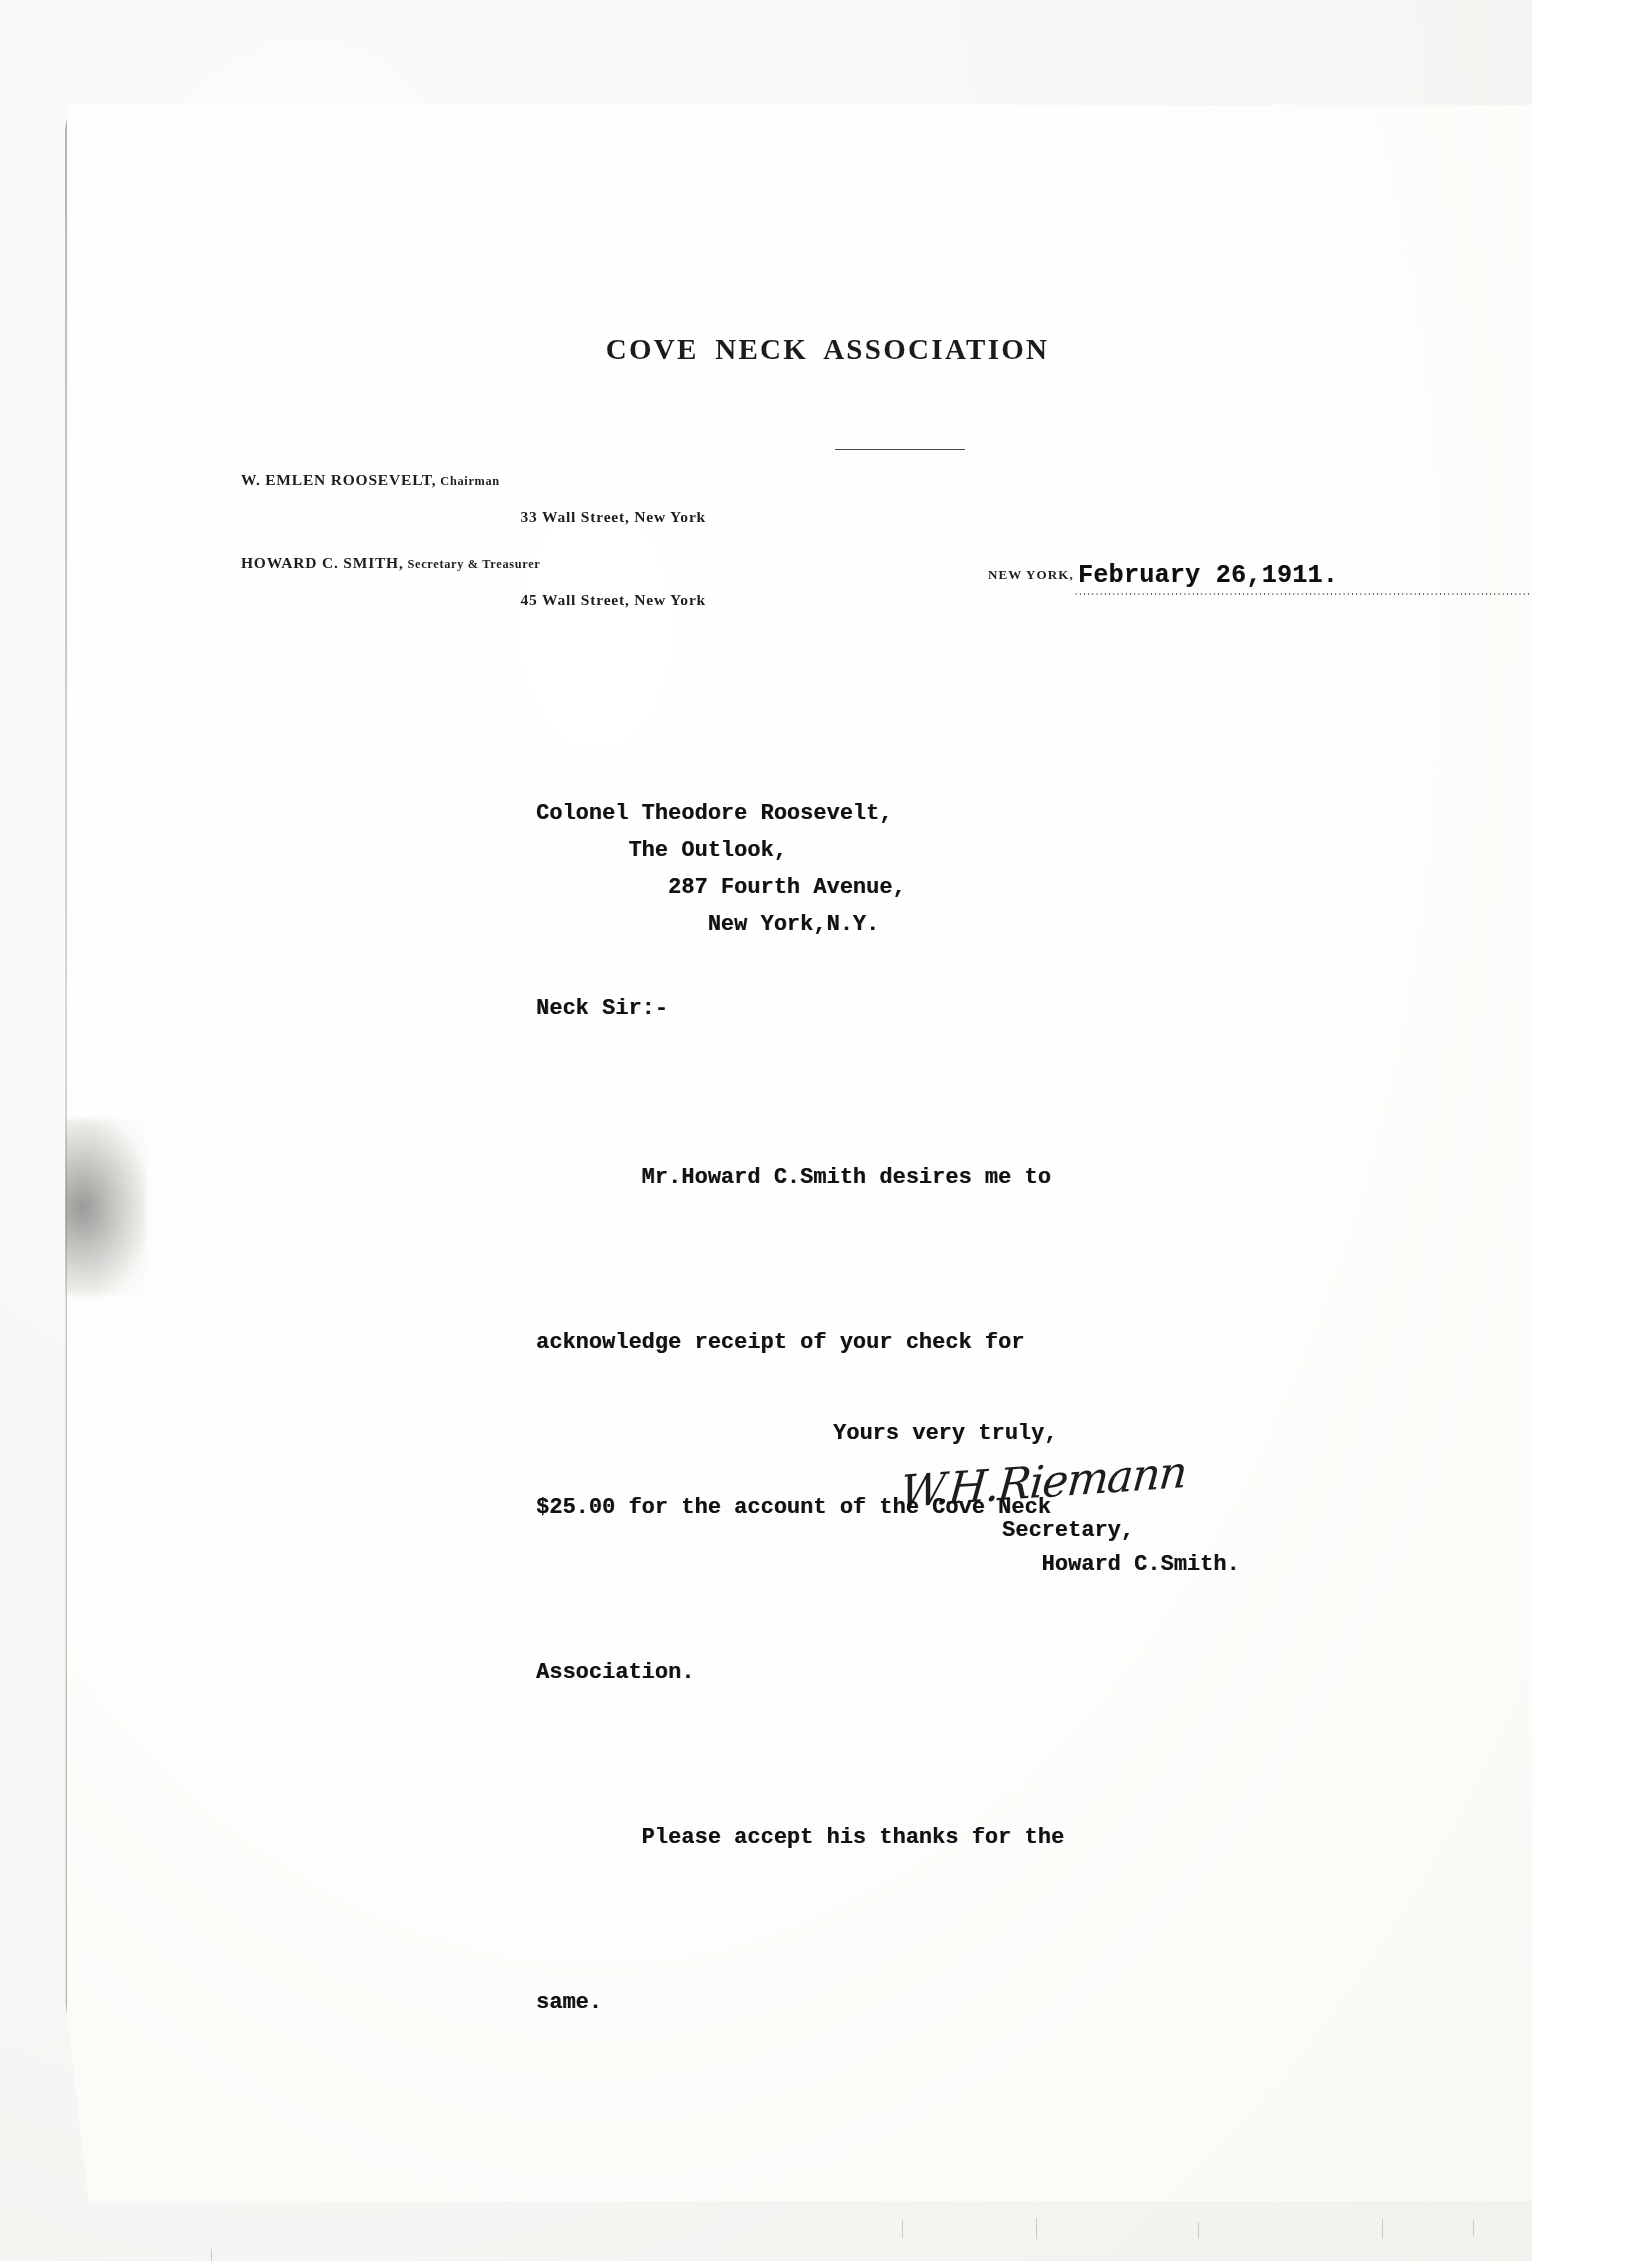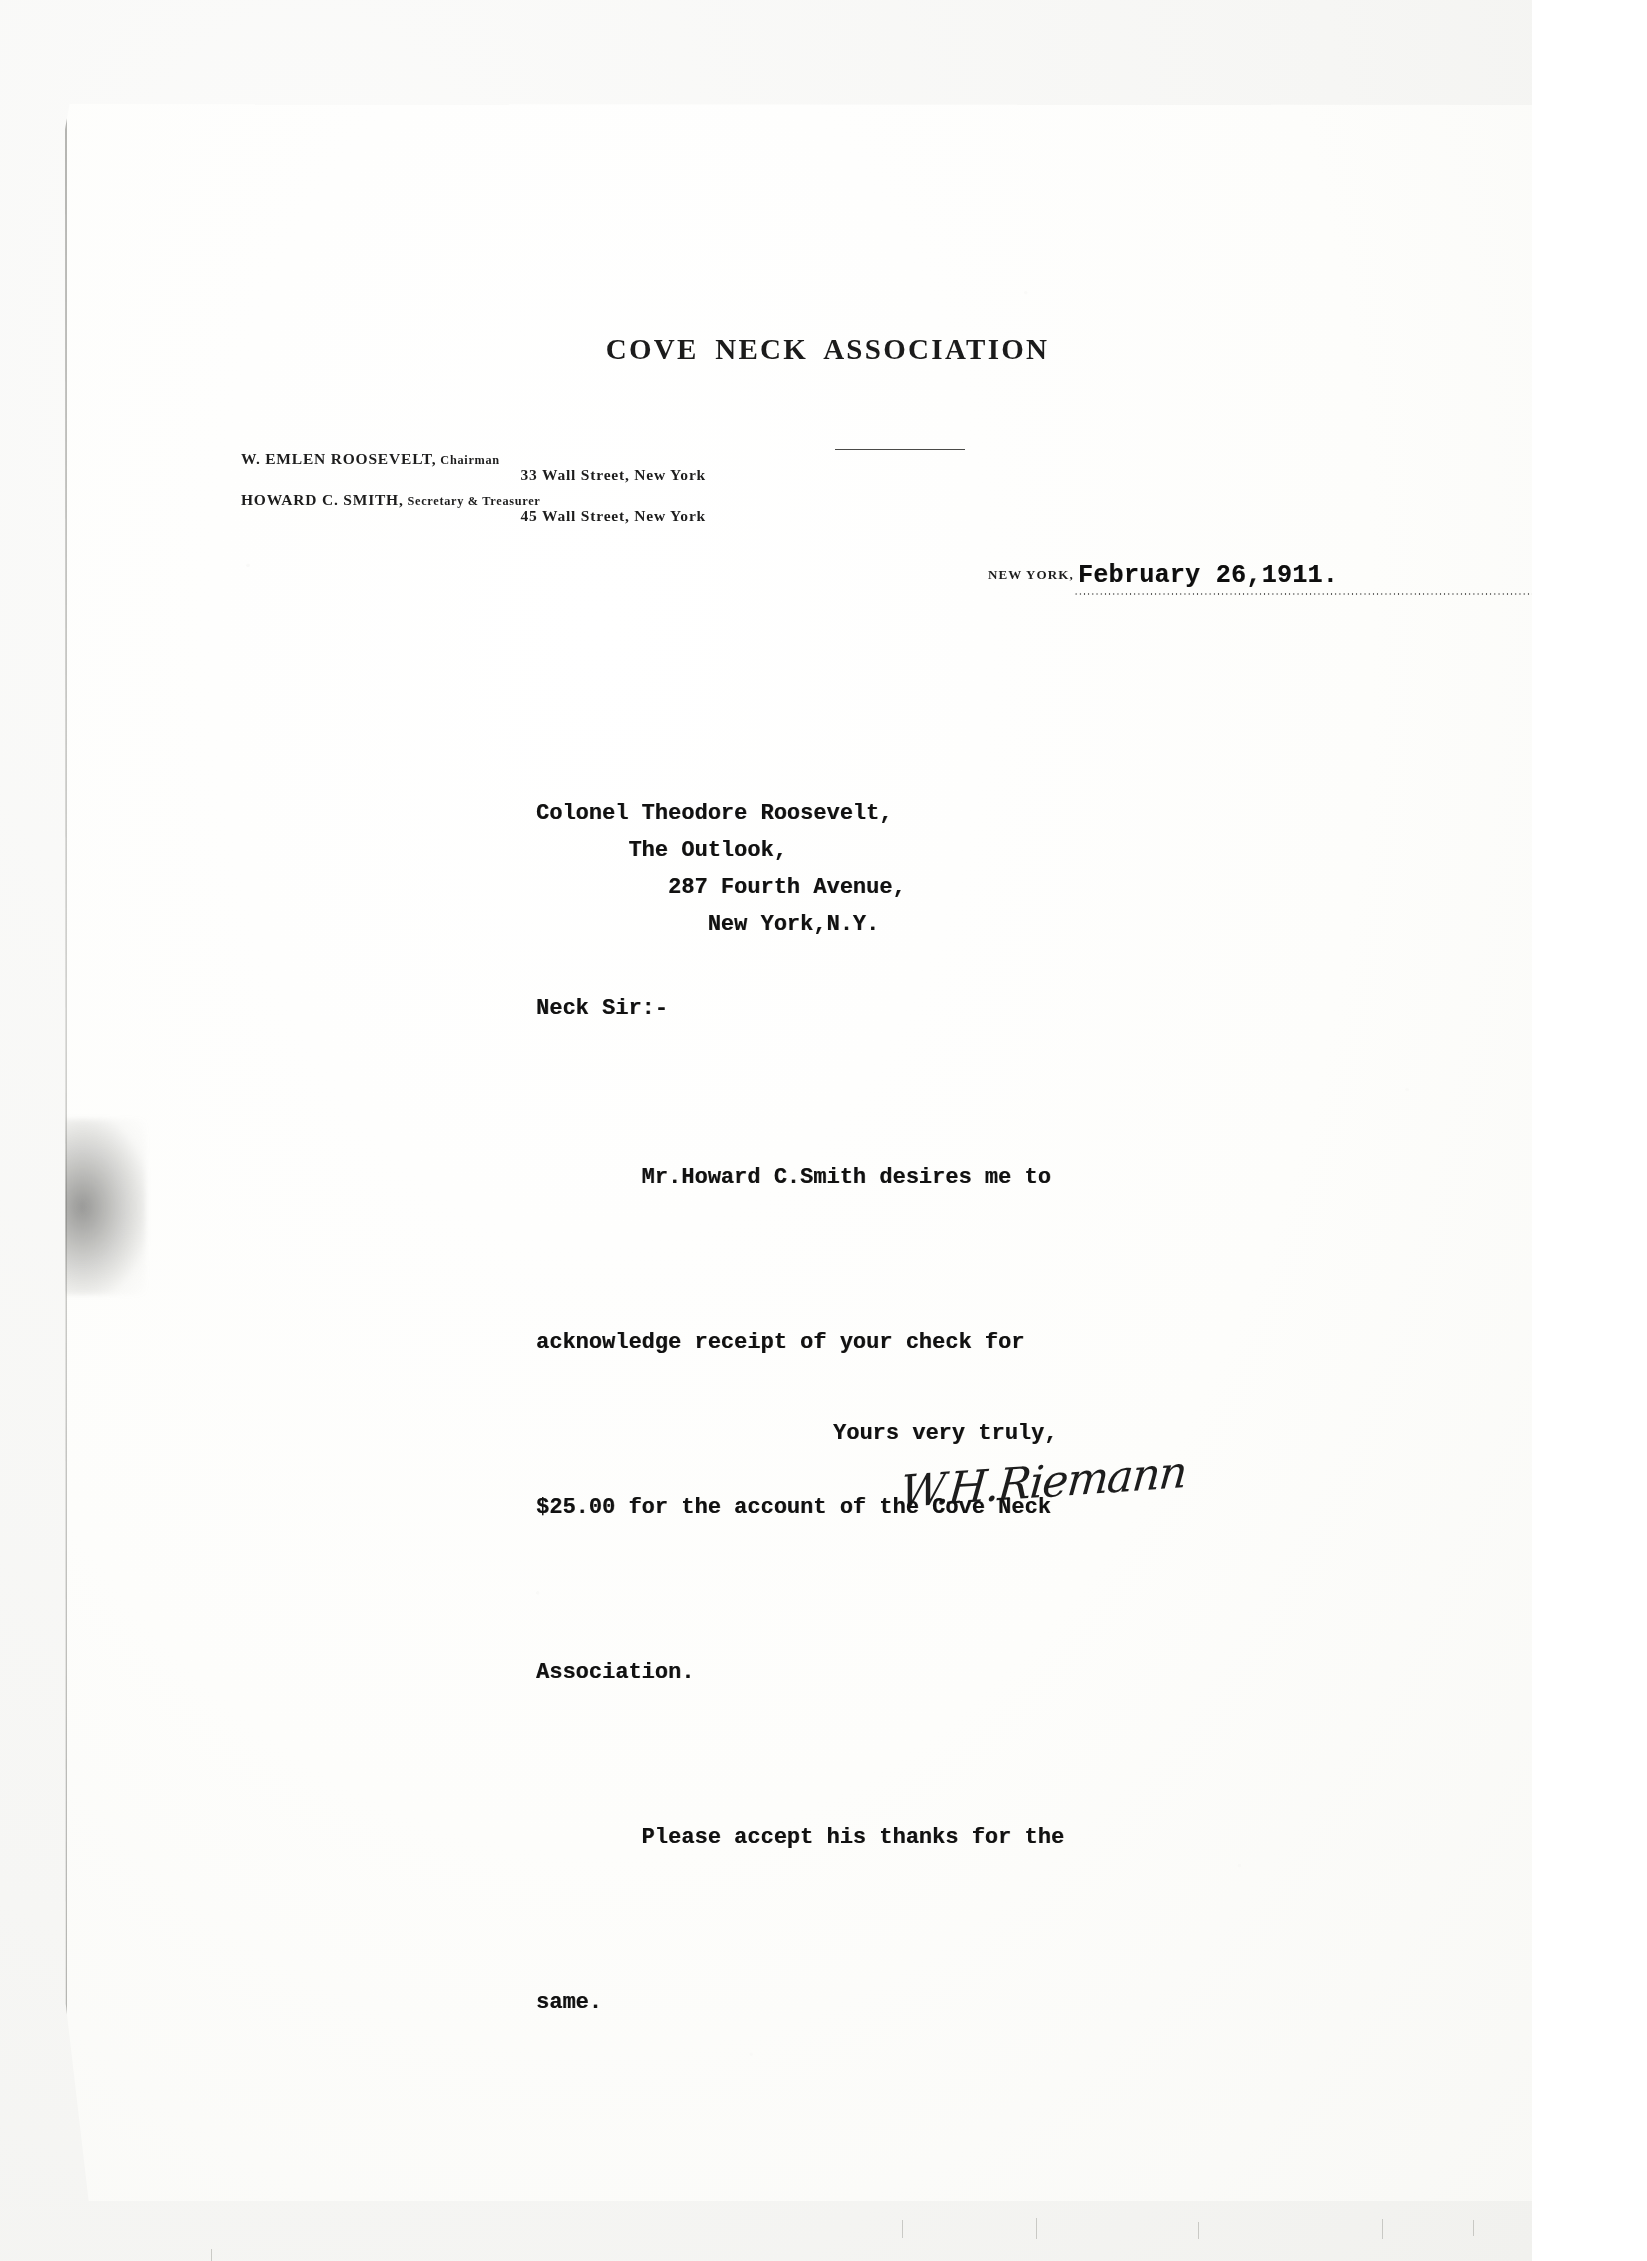--- a/index.html
+++ b/index.html
@@ -141,20 +141,21 @@
     width: 465px;
     font-family: "Liberation Serif", serif;
     color: #1d1d1d;
   }
   .off-line {
     font-weight: bold;
     font-size: 15.5px;
     letter-spacing: 0.8px;
     line-height: 1.00;
     white-space: nowrap;
+    margin-top: 21px;
   }
   .off-line.r { text-align: right; }
   .off-line .sc {
     font-size: 12.3px;
     letter-spacing: 0.7px;
   }
   .off-gap { height: 10px; }
 
   
   .dateline {
@@ -331,20 +332,22 @@
       <div class="ln"></div>
       <div style="height:0"><span>same.</span></div>
     </div>
 
     <div class="closing">Yours very truly,</div>
 
     <div class="signature">
       <div class="sig-text">W.H.Riemann</div>
     </div>
 
+    <div class="sigblock"><span>Secretary,</span>
+<span>   Howard C.Smith.</span></div>
 
   </div>
 
   <div class="stray" style="left:902px;top:2220px;width:1.4px;height:18.3px;"></div>
   <div class="stray" style="left:1036px;top:2218px;width:1.4px;height:21px;"></div>
   <div class="stray" style="left:1198px;top:2222px;width:1.4px;height:17px;"></div>
   <div class="stray" style="left:1382px;top:2219px;width:1.4px;height:20px;"></div>
   <div class="stray" style="left:1473px;top:2220px;width:1.4px;height:15.5px;"></div>
   <div class="stray" style="left:211px;top:2249px;width:1.4px;height:12.7px;"></div>
 

